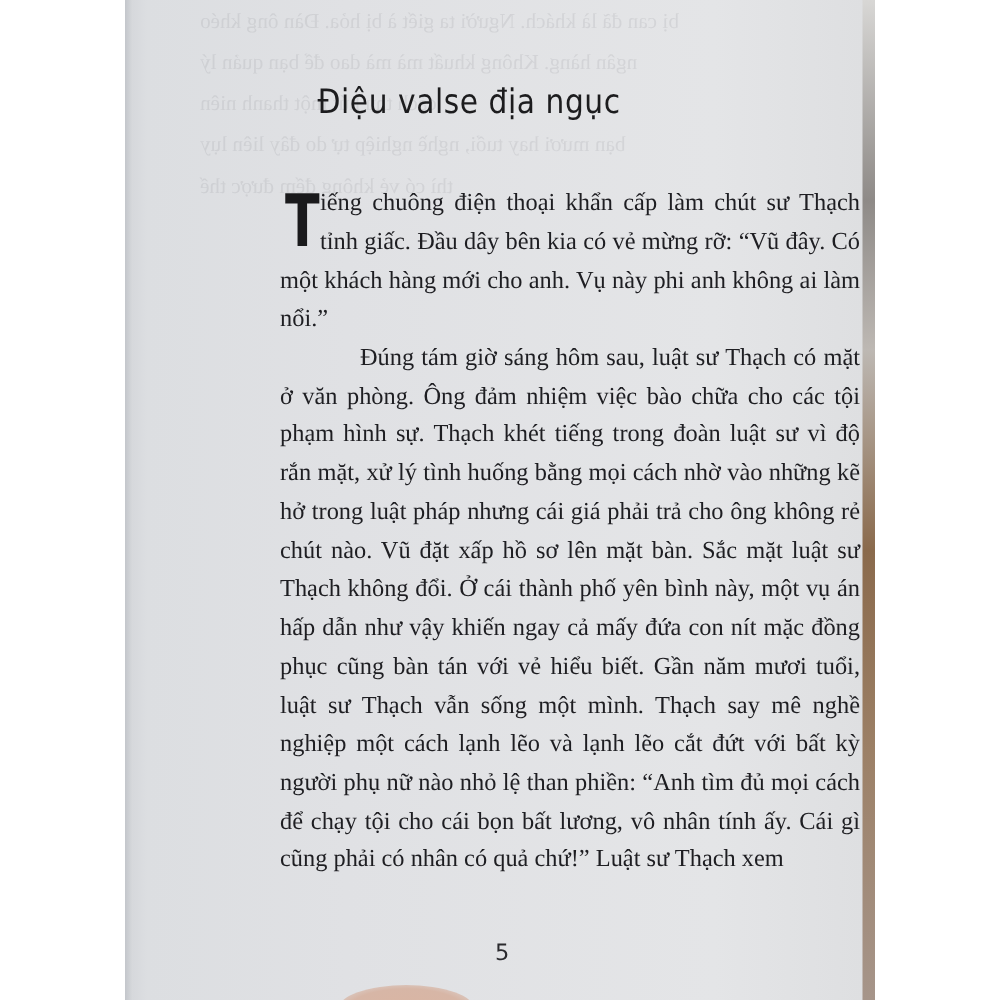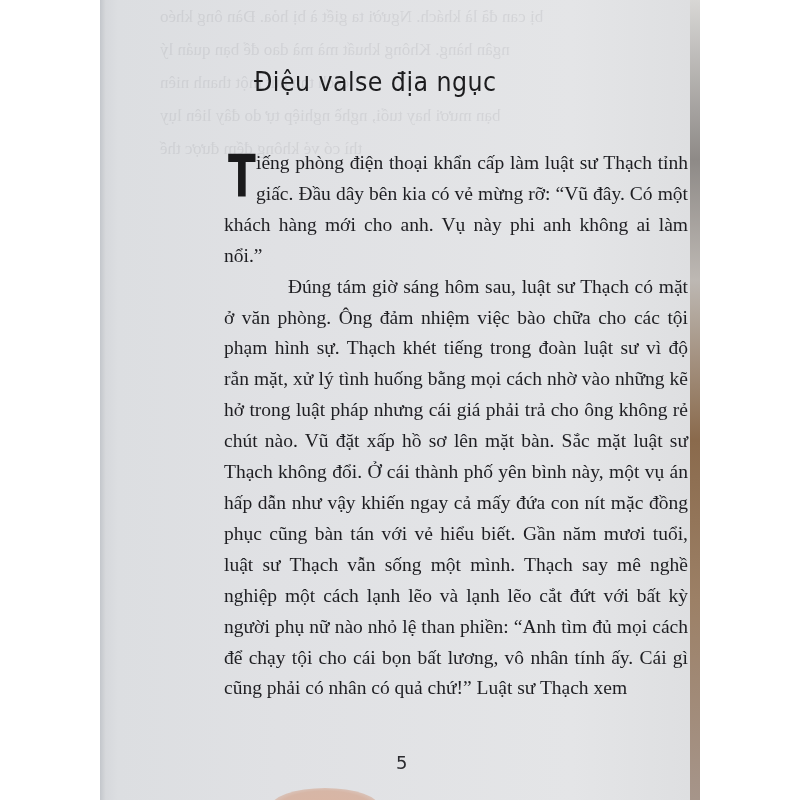--- a/index.html
+++ b/index.html
@@ -69,21 +69,21 @@
     <div class="ghost">bị can đã là khách. Người ta giết à bị hỏa. Đàn ông khéo
 ngân hàng. Không khuất mà mà dao để bạn quản lý
 cách thu hút một thanh niên
 bạn mươi hay tuổi, nghề nghiệp tự do đây liên lụy
 thì có vẻ không đếm được thế</div>
 
     <div class="title">Điệu valse địa ngục</div>
 
     <div class="body">
       <p class="first-para">
-        <span class="dropcap">T</span><span>iếng phòng điện thoại khẩn cấp làm luật sư Thạch tỉnh giấc. Đầu dây bên kia có vẻ mừng rỡ: “Vũ đây. Có một khách hàng mới cho anh. Vụ này phi anh không ai làm nổi.”</span>
+        <span class="dropcap">T</span><span>iếng chuông điện thoại khẩn cấp làm chút sư Thạch tỉnh giấc. Đầu dây bên kia có vẻ mừng rỡ: “Vũ đây. Có một khách hàng mới cho anh. Vụ này phi anh không ai làm nổi.”</span>
       </p>
       <p class="indent">Đúng tám giờ sáng hôm sau, luật sư Thạch có mặt ở văn phòng. Ông đảm nhiệm việc bào chữa cho các tội phạm hình sự. Thạch khét tiếng trong đoàn luật sư vì độ rắn mặt, xử lý tình huống bằng mọi cách nhờ vào những kẽ hở trong luật pháp nhưng cái giá phải trả cho ông không rẻ chút nào. Vũ đặt xấp hồ sơ lên mặt bàn. Sắc mặt luật sư Thạch không đổi. Ở cái thành phố yên bình này, một vụ án hấp dẫn như vậy khiến ngay cả mấy đứa con nít mặc đồng phục cũng bàn tán với vẻ hiểu biết. Gần năm mươi tuổi, luật sư Thạch vẫn sống một mình. Thạch say mê nghề nghiệp một cách lạnh lẽo và lạnh lẽo cắt đứt với bất kỳ người phụ nữ nào nhỏ lệ than phiền: “Anh tìm đủ mọi cách để chạy tội cho cái bọn bất lương, vô nhân tính ấy. Cái gì cũng phải có nhân có quả chứ!” Luật sư Thạch xem</p>
     </div>
 
     <div class="page-number">5</div>
     <div class="finger"></div>
   </div>
 </div>
 
 </body></html>

